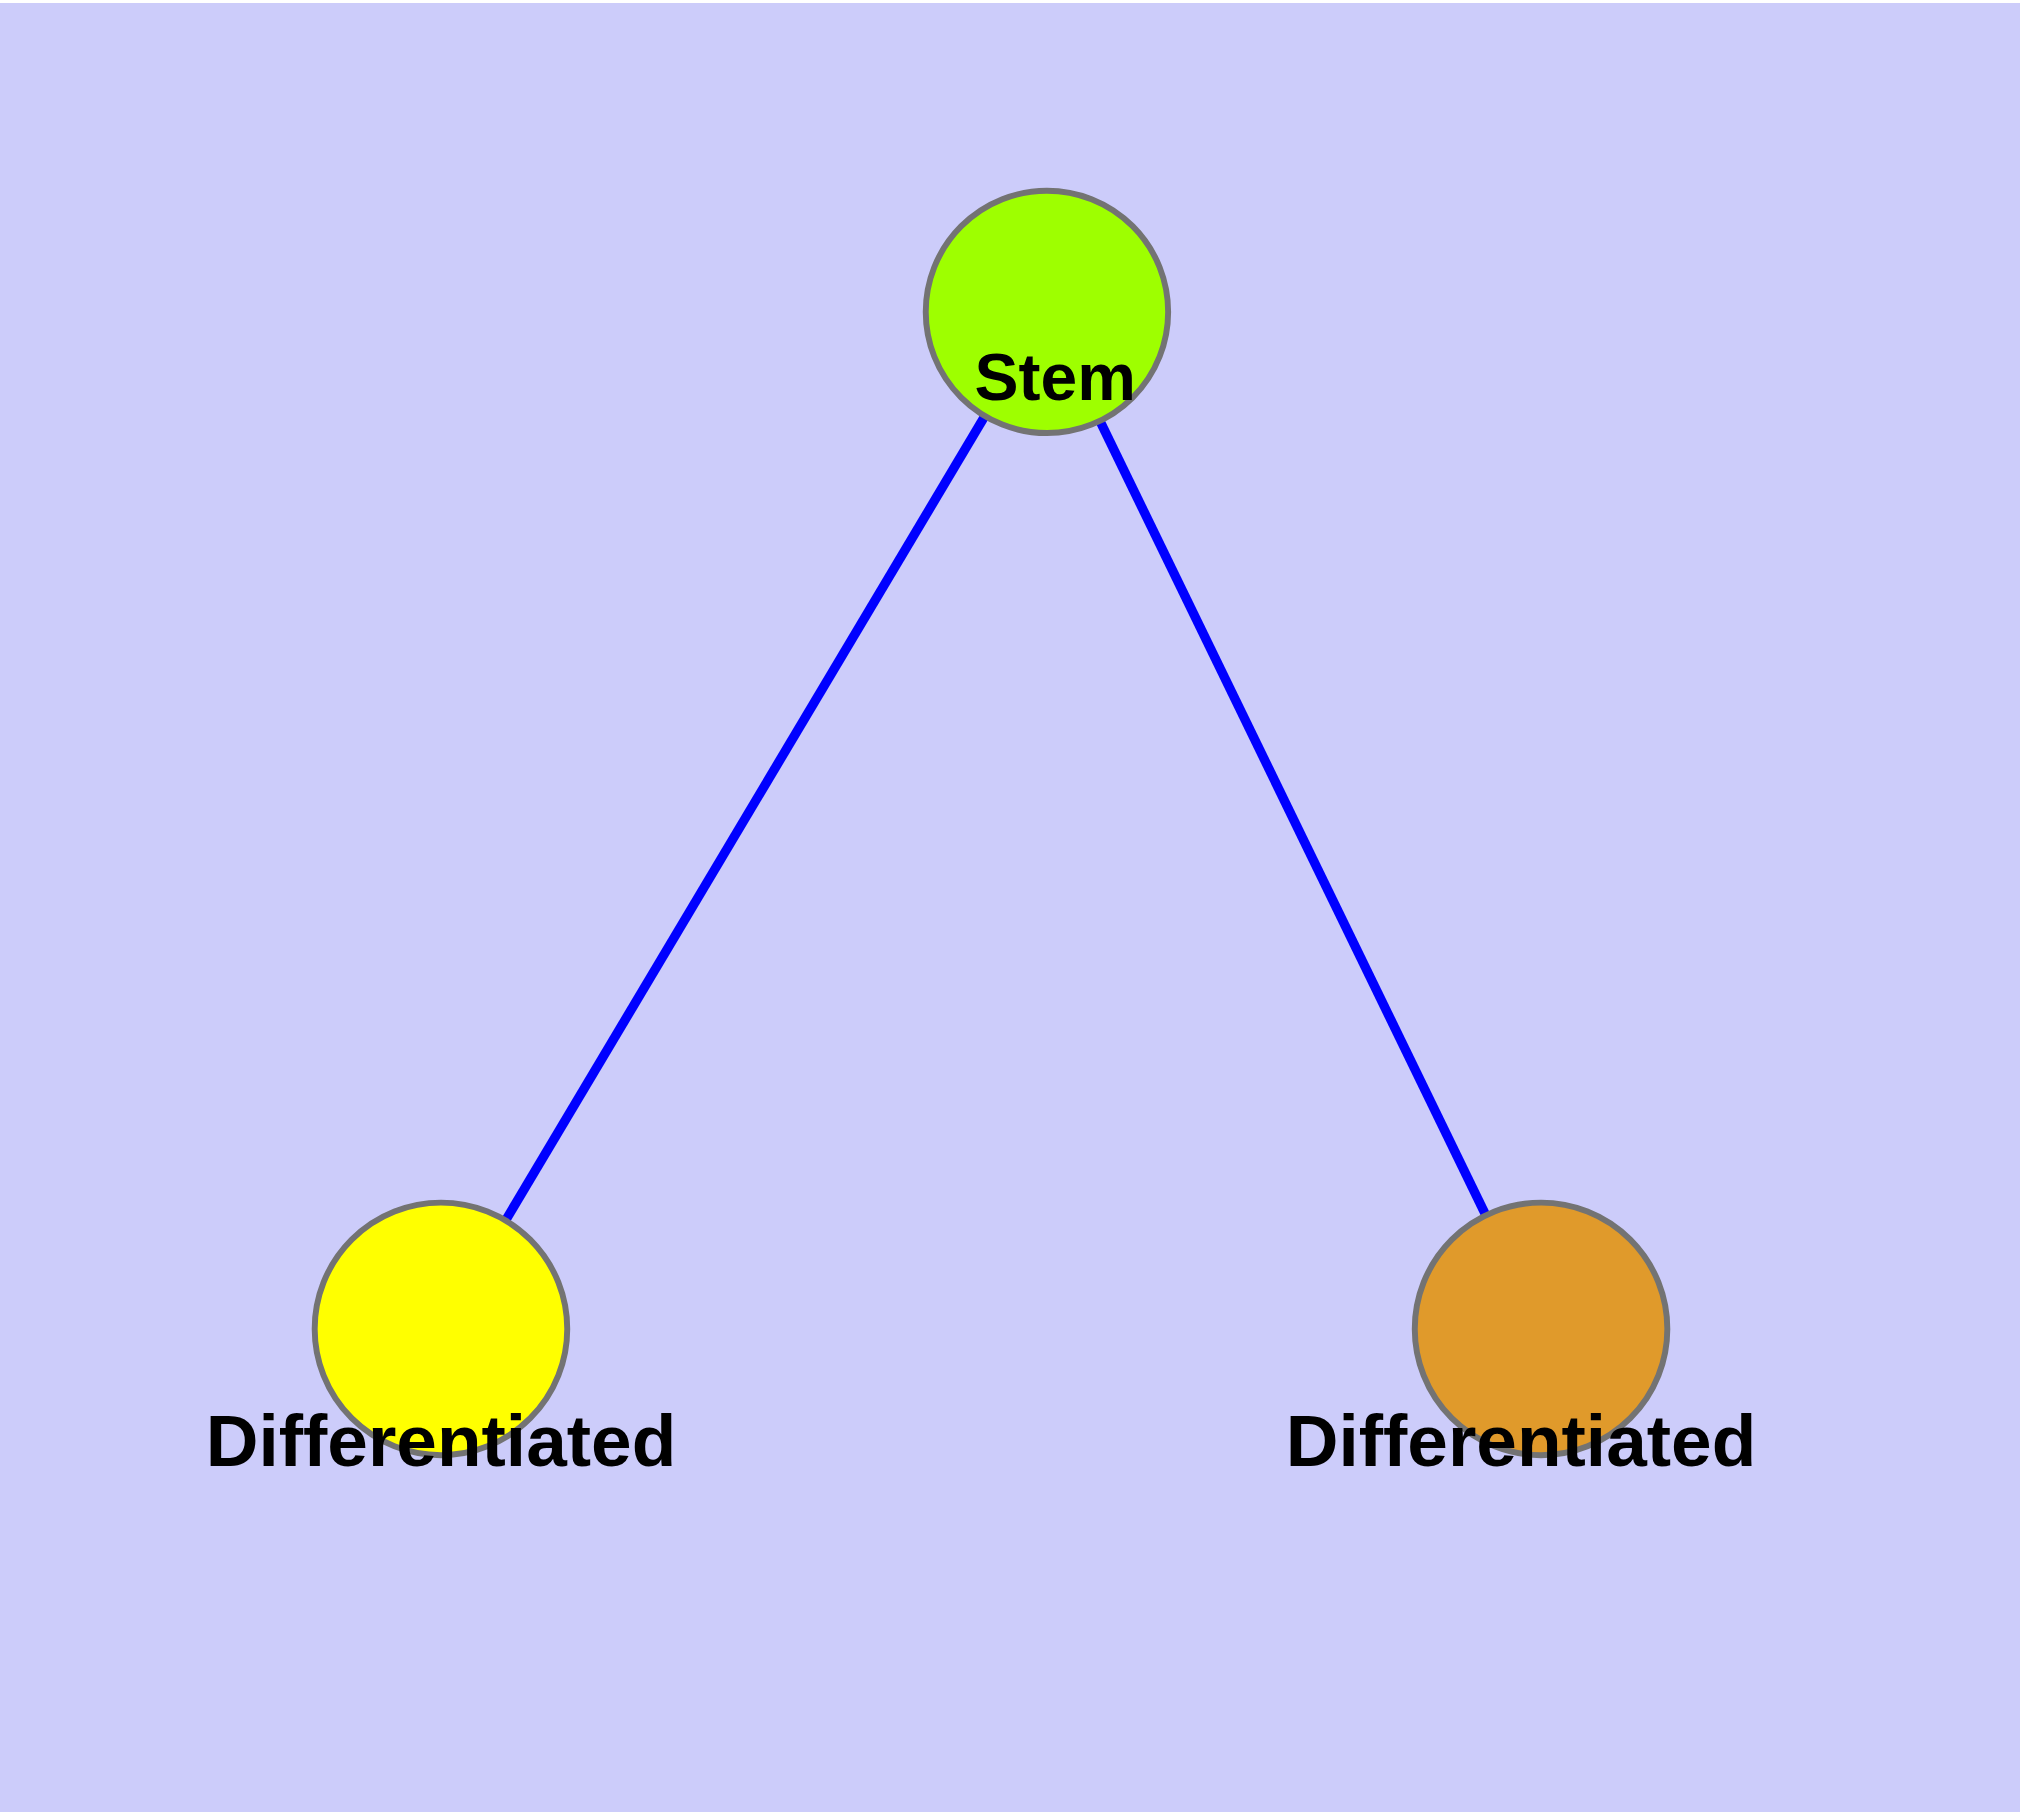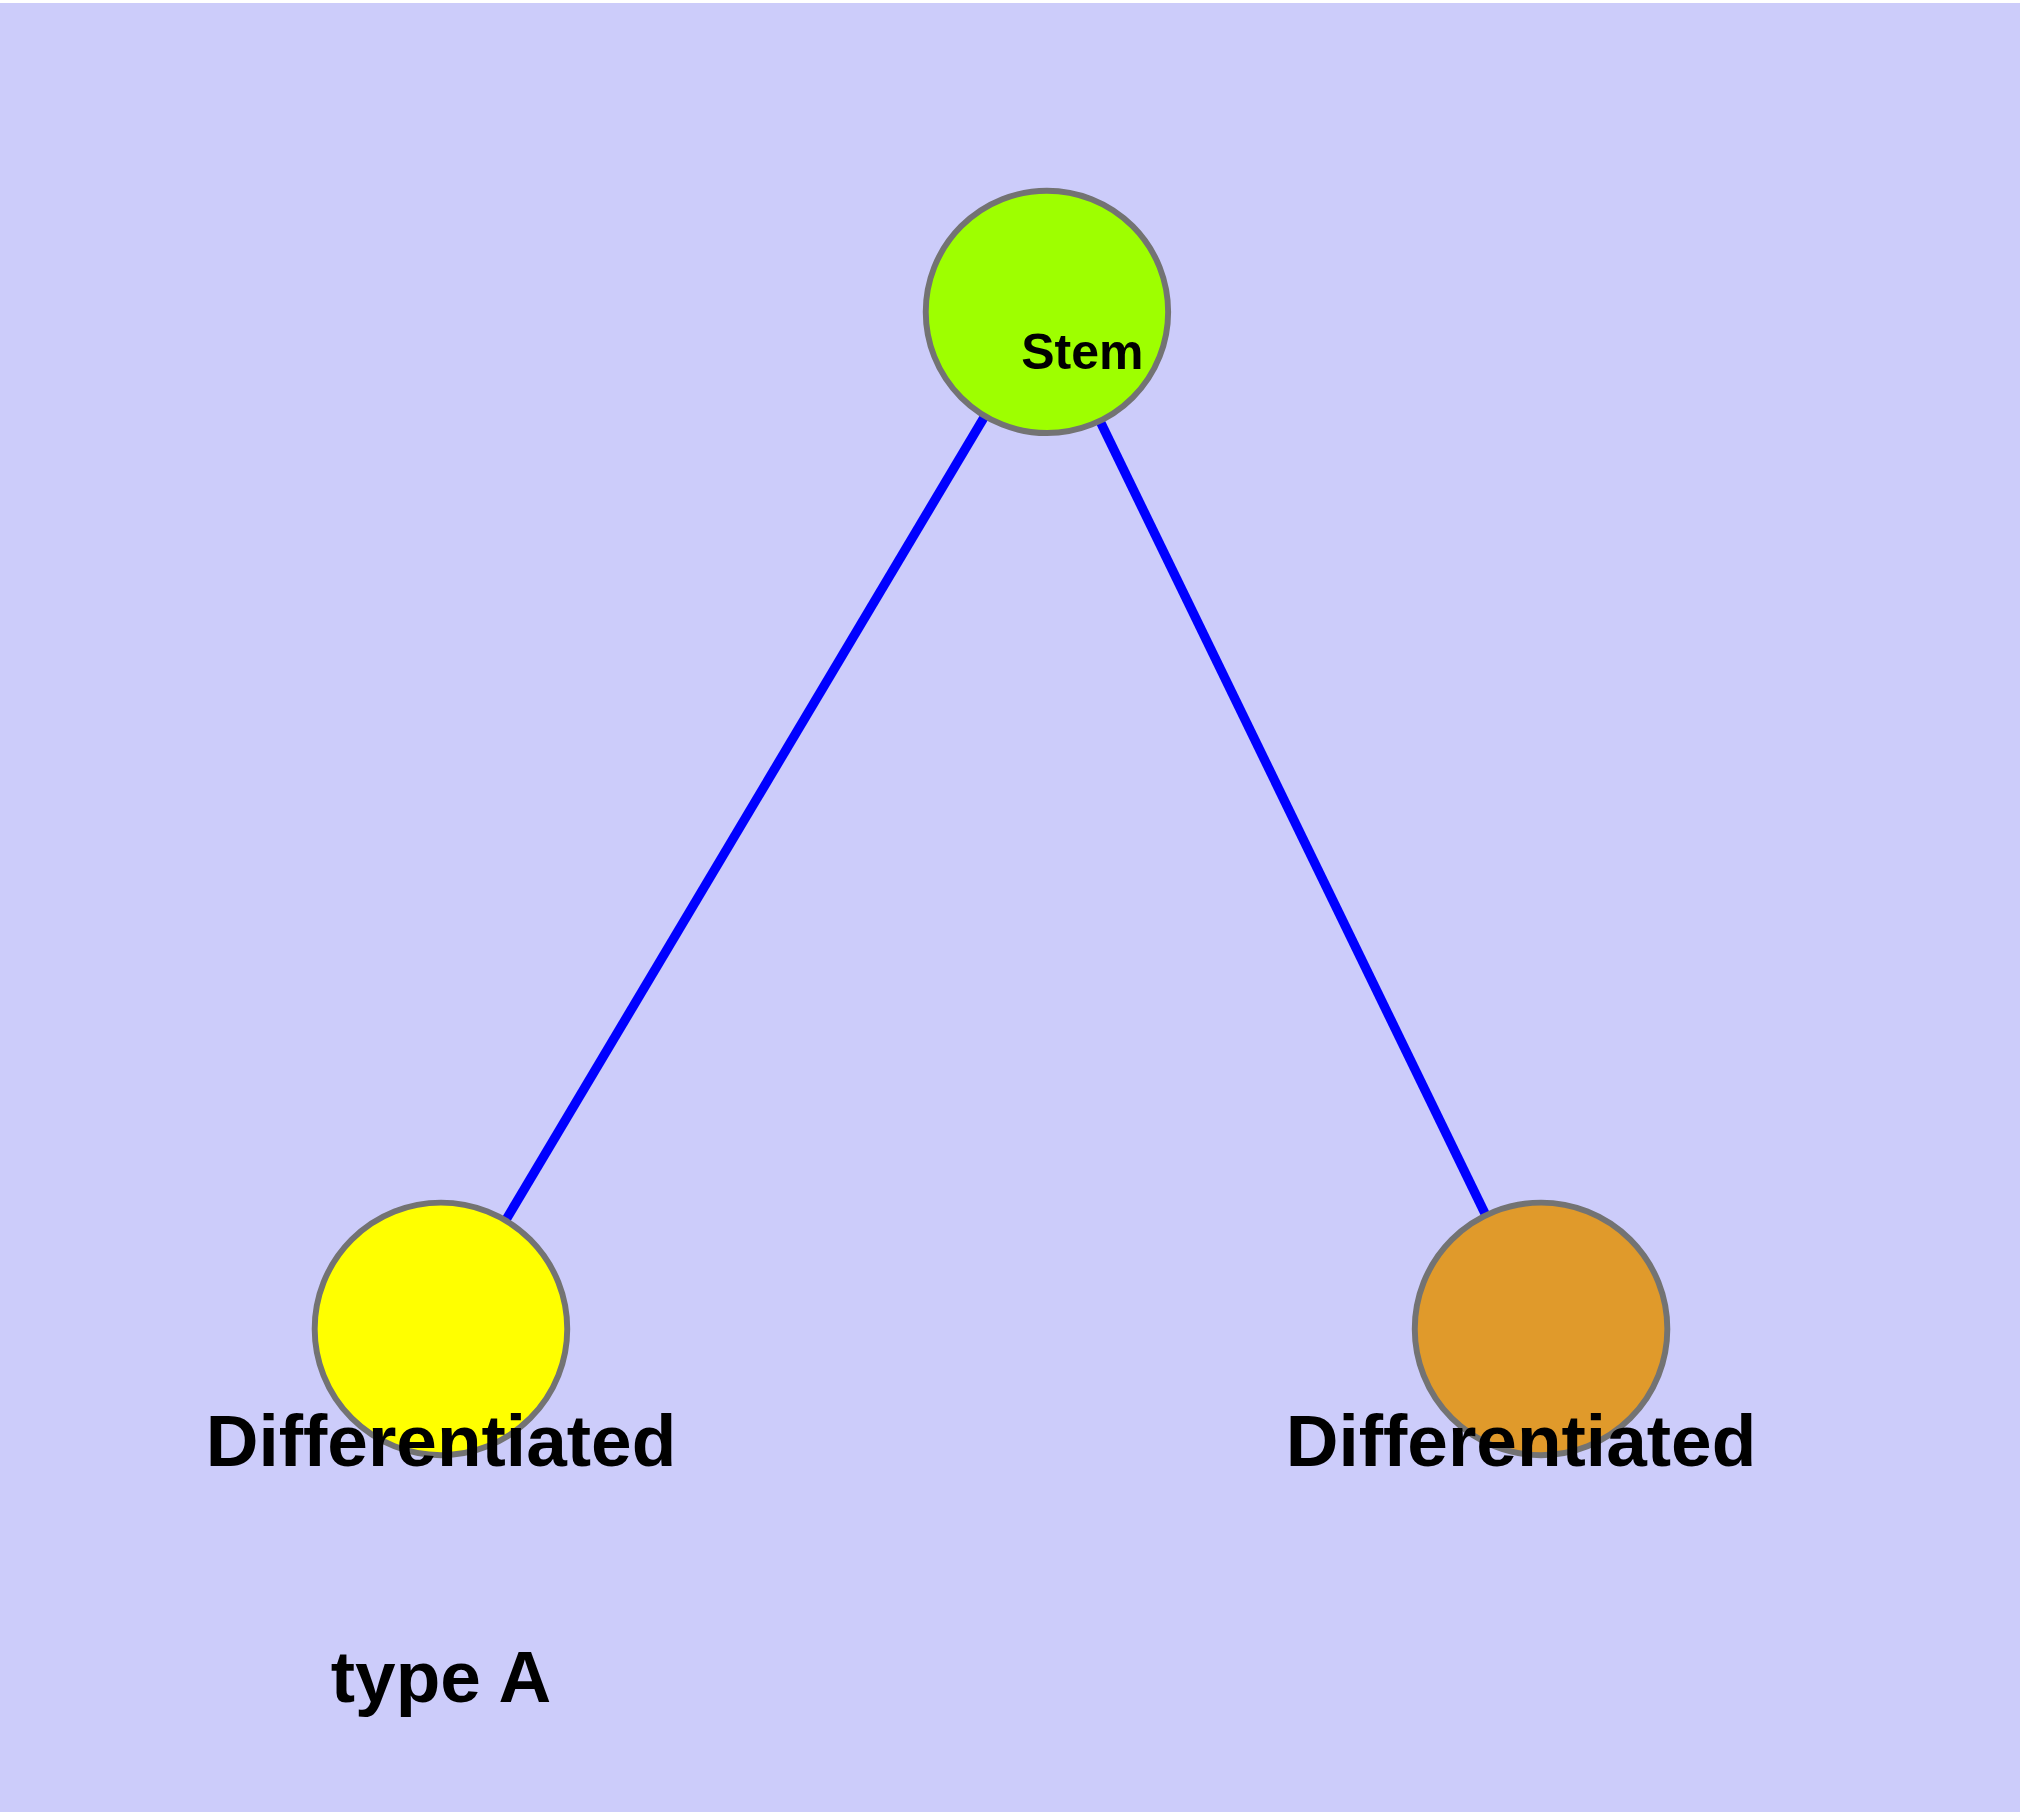--- a/index.html
+++ b/index.html
@@ -37,22 +37,22 @@
     position: absolute;
     text-align: center;
     color: #000000;
     font-weight: bold;
     line-height: 1.08;
     white-space: pre;
     pointer-events: none;
     -webkit-font-smoothing: antialiased;
   }
   #label-stem {
-    font-size: 50px;
-    left: 800px;
+    font-size: 66px;
+    left: 764px;
     top: 271px;
     width: 509px;
   }
   #label-diff-a {
     font-size: 73px;
     left: 102px;
     top: 1244px;
     width: 678px;
   }
   #label-diff-b {
@@ -82,21 +82,20 @@
       <circle cx="1818" cy="1568" r="149" fill="#e09a2b" stroke="#737373" stroke-width="7"></circle>
     </g>
   </svg>
 
   <div class="node-label" id="label-stem">
     <span>Stem</span>
   </div>
 
   <div class="node-label" id="label-diff-a">
     <div>Differentiated</div>
-    <div>type A</div>
   </div>
 
   <div class="node-label" id="label-diff-b">
     <div>Differentiated</div>
   </div>
 
 </div>
 
 
 </body></html>

